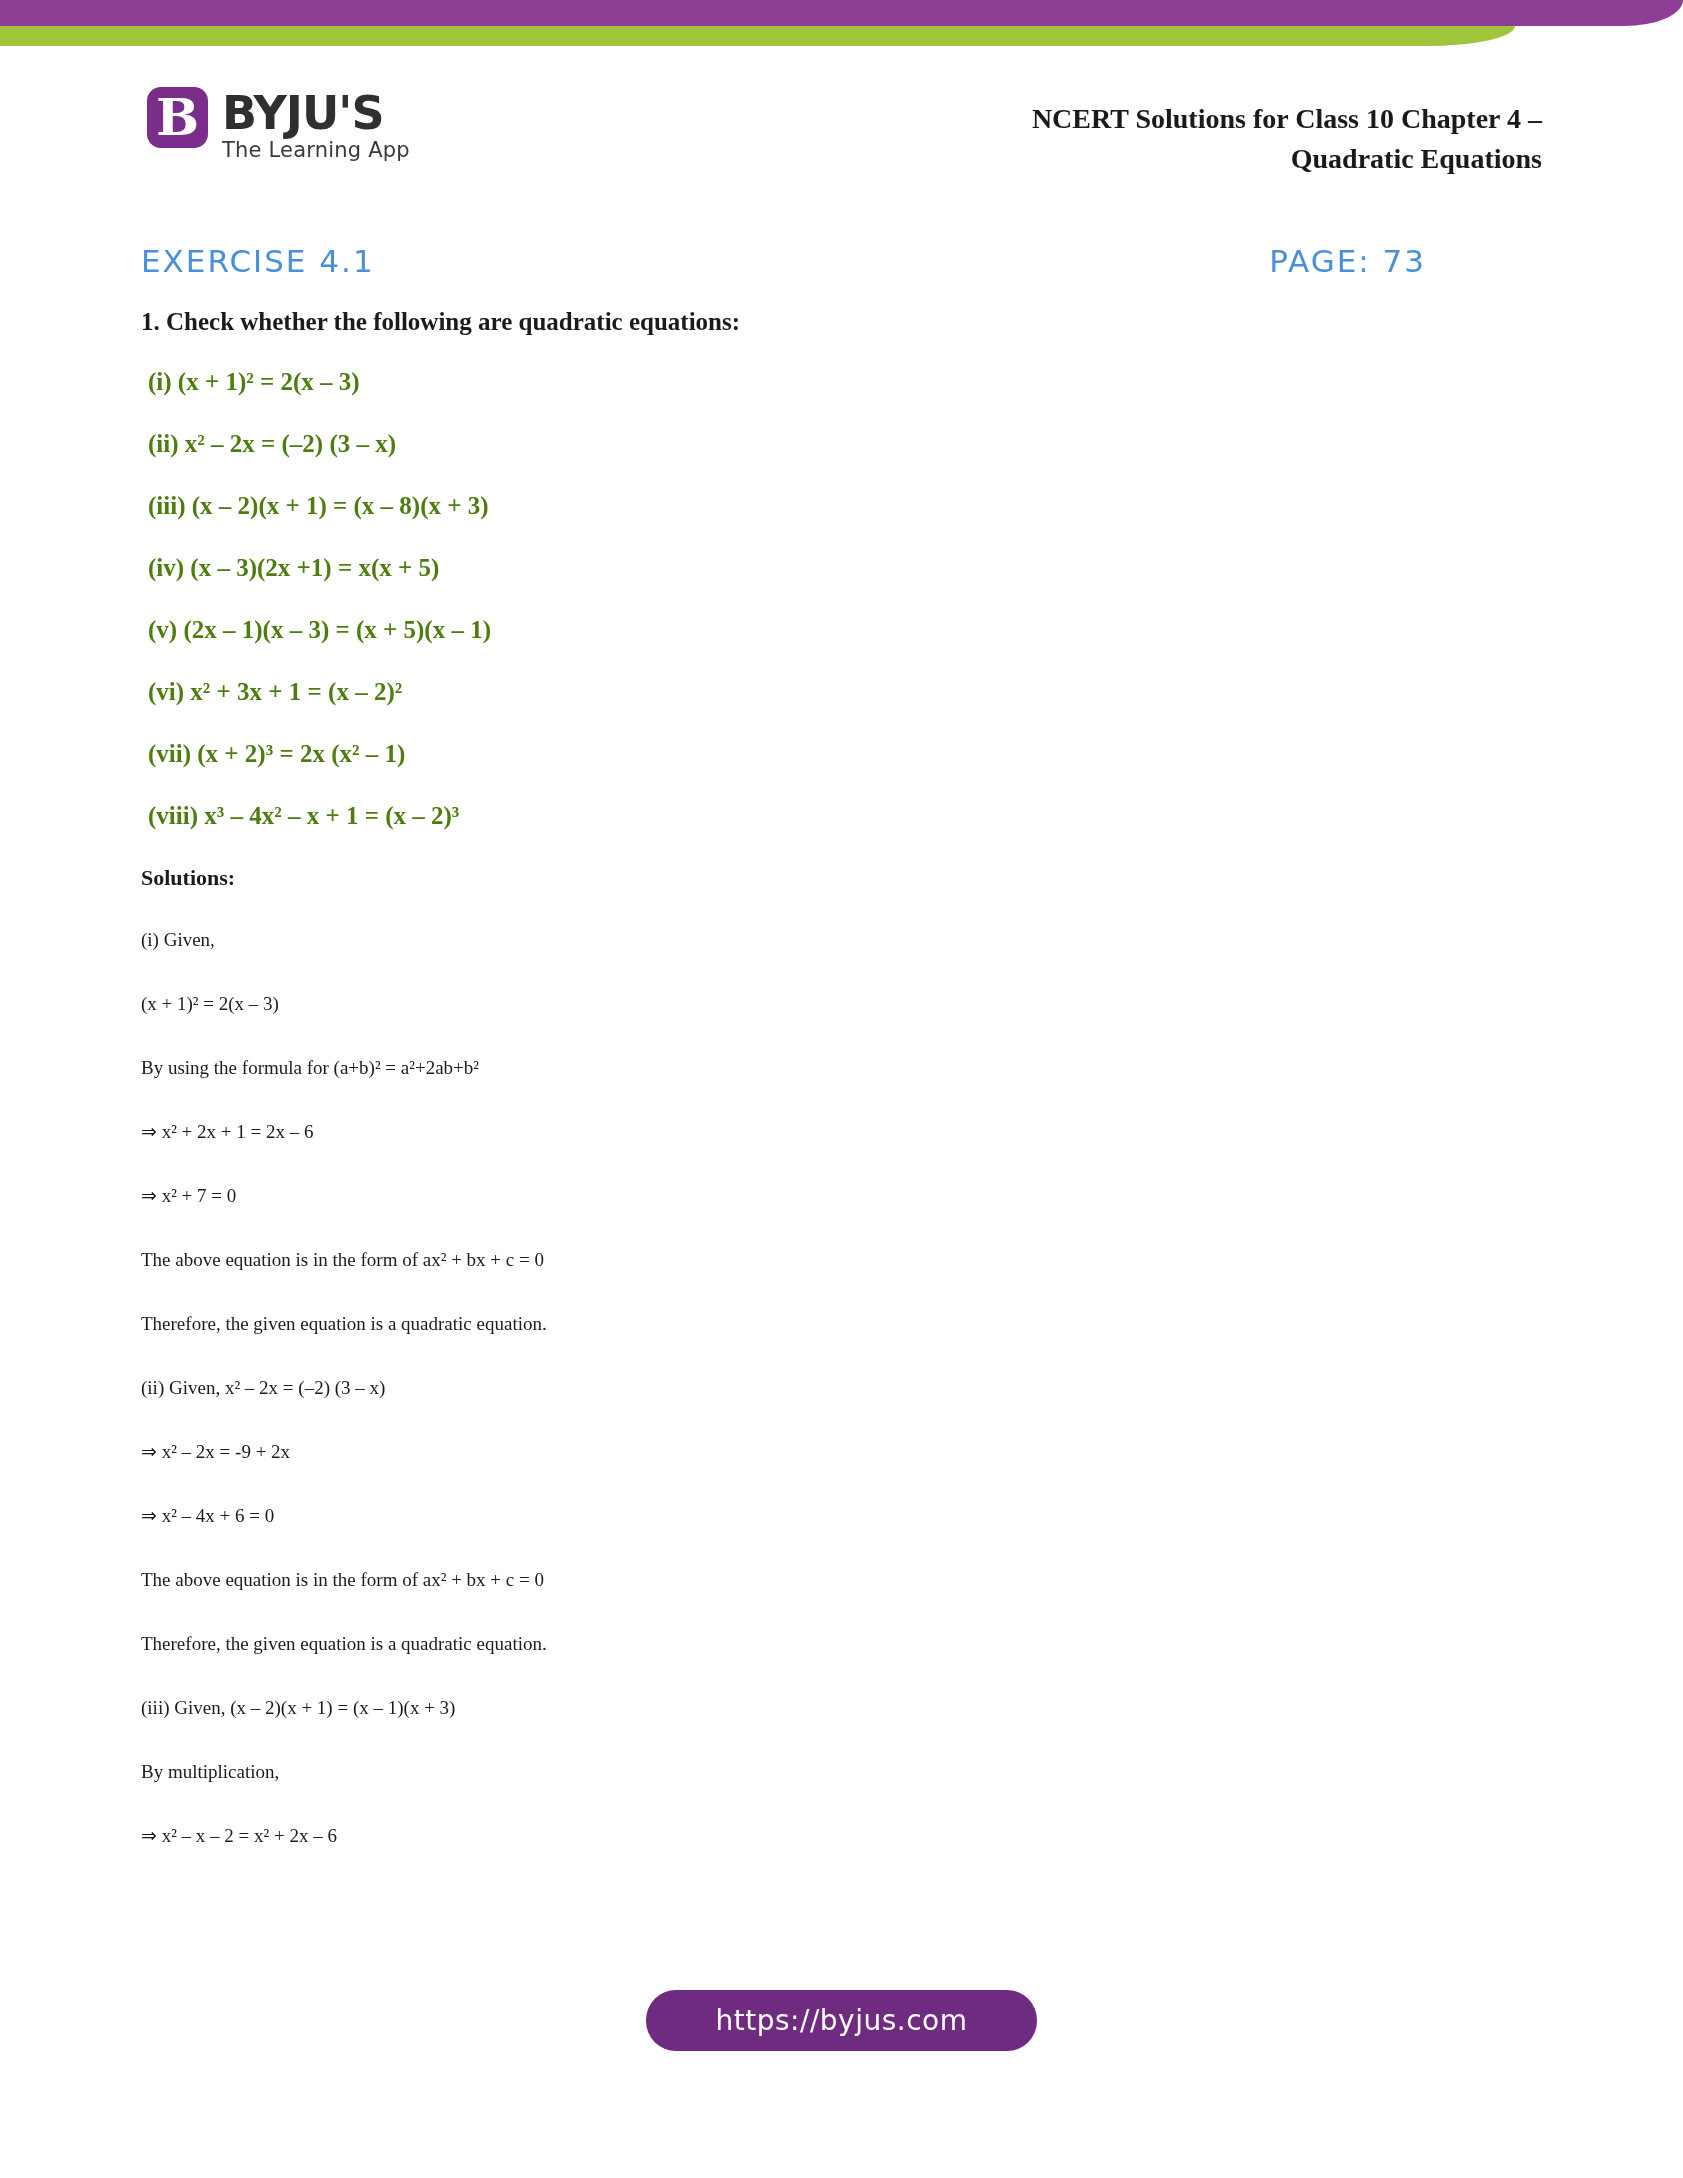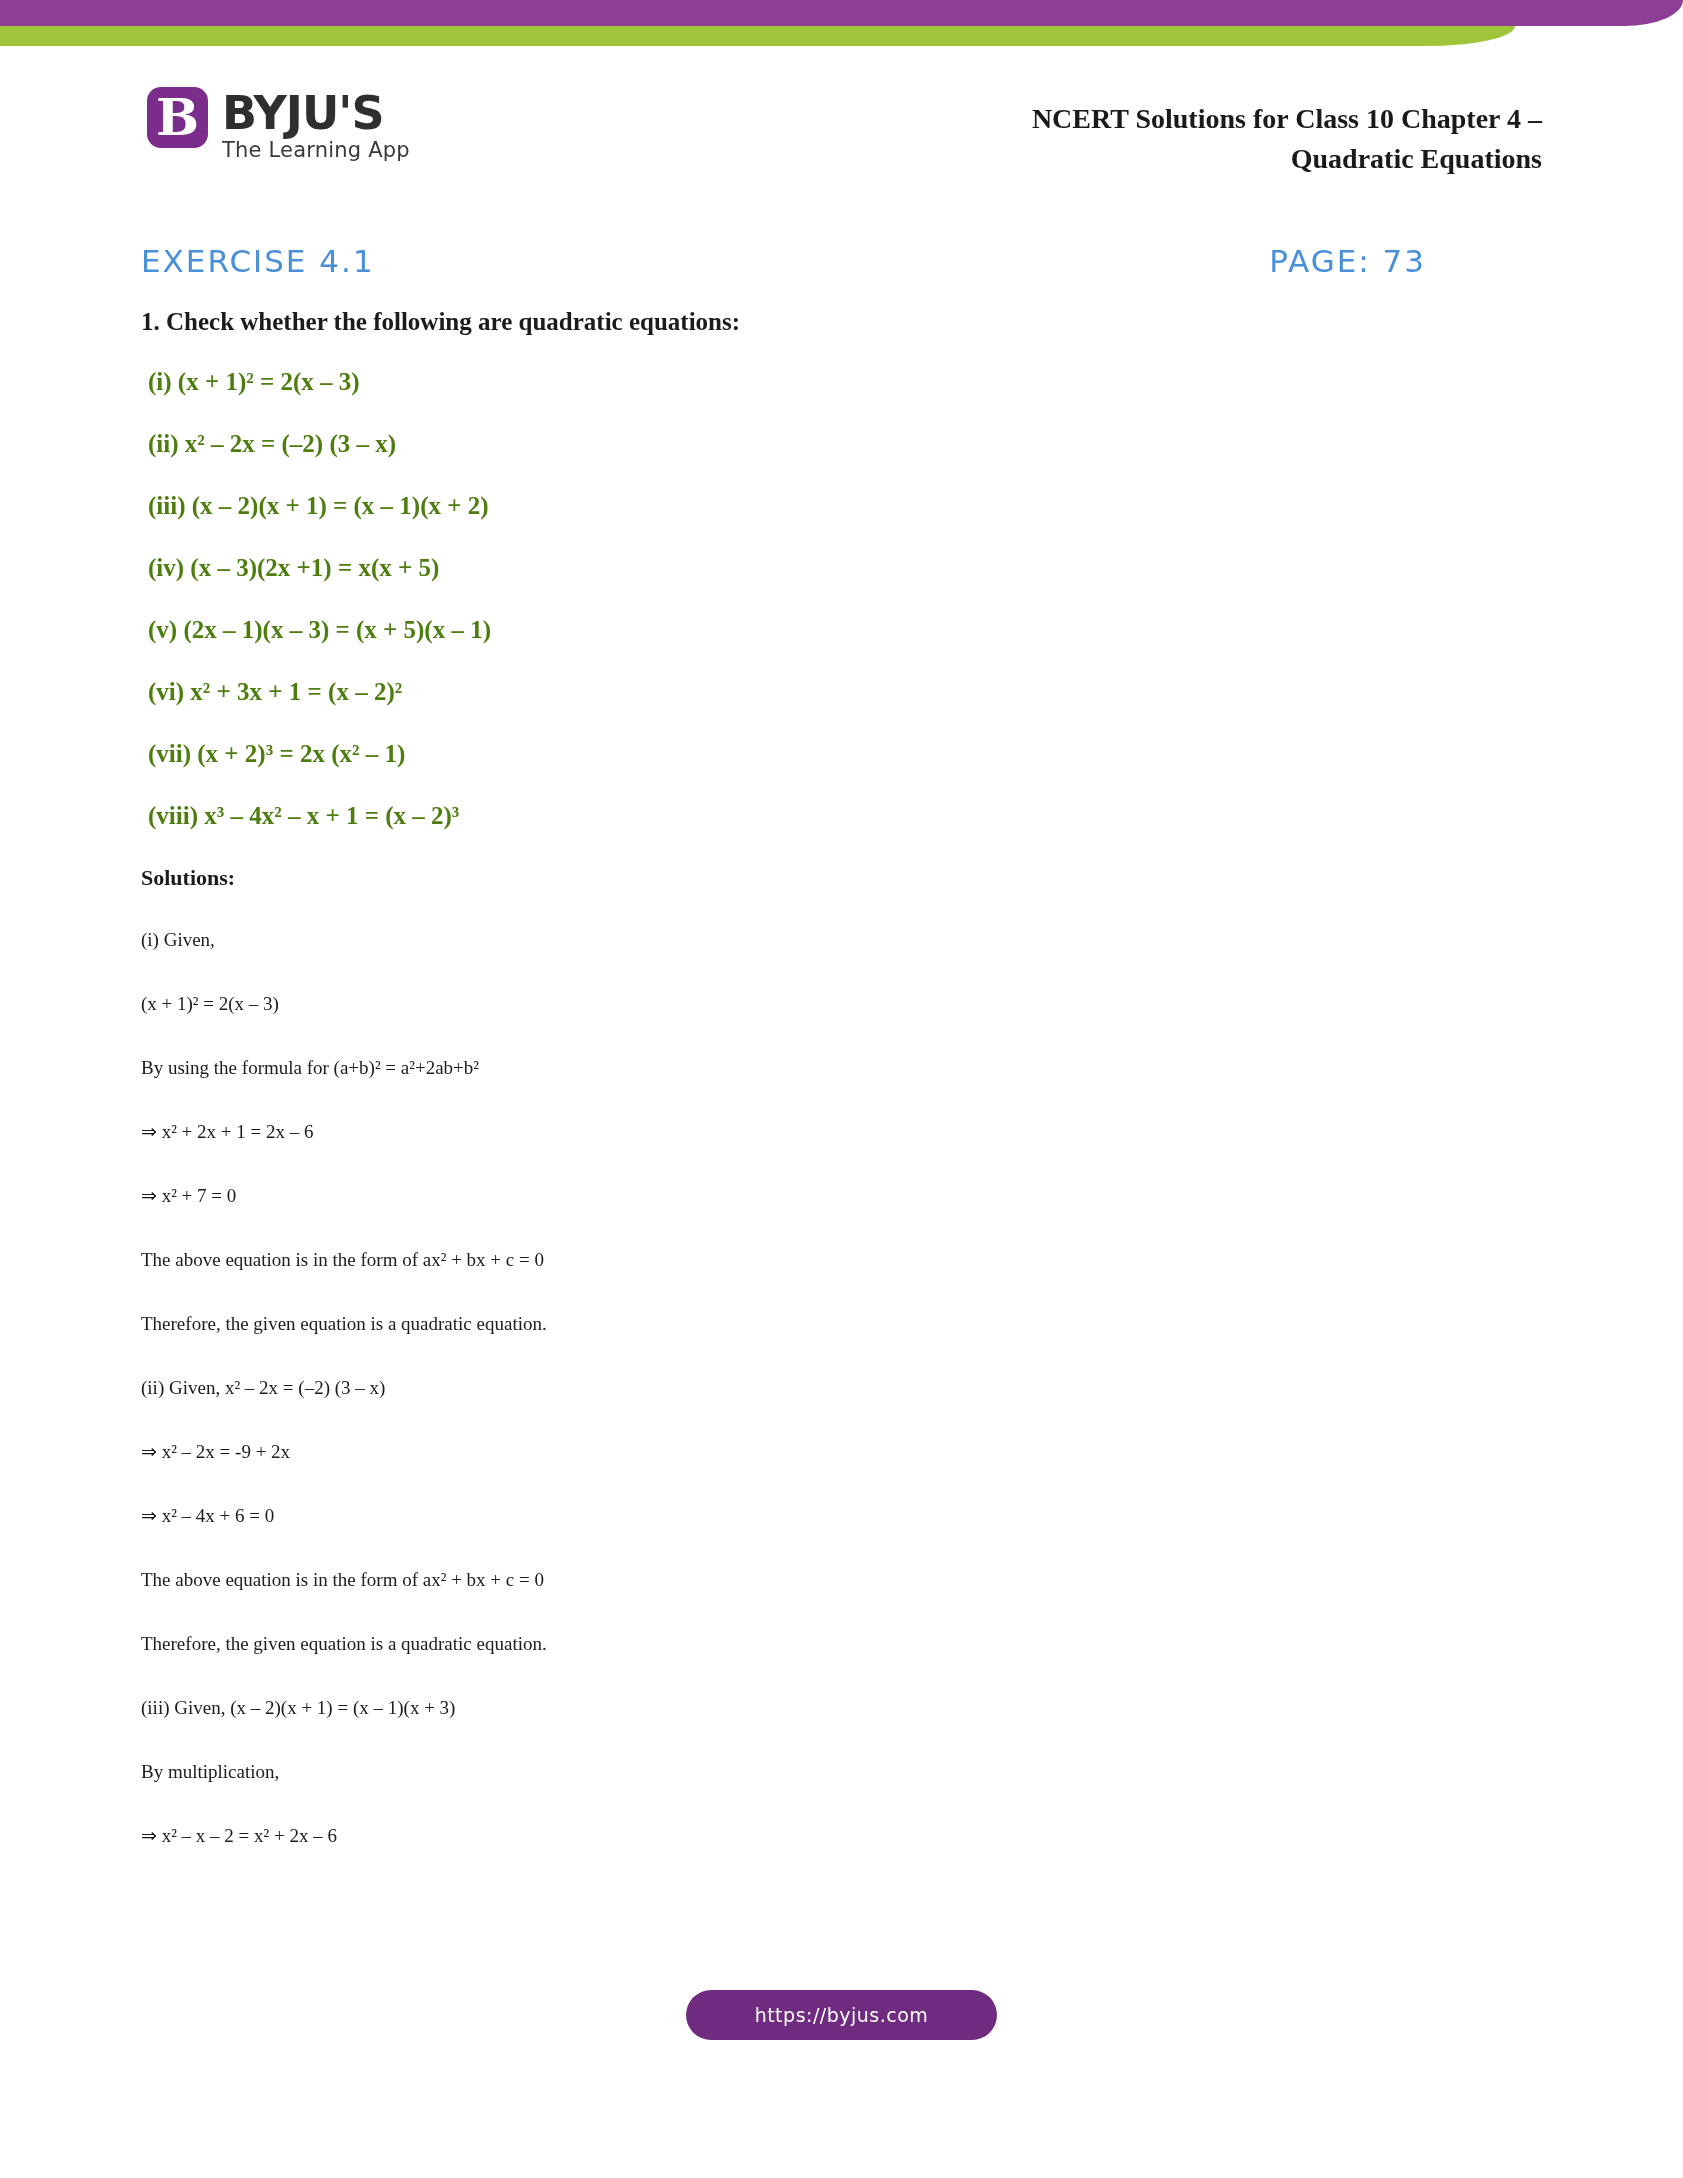--- a/index.html
+++ b/index.html
@@ -170,21 +170,21 @@
     width: 1683px;
     display: flex;
     justify-content: center;
   }
   .url-pill {
     background: #6f2b7f;
     color: #ffffff;
     border-radius: 30px;
     padding: 14px 69px;
     font-family: "DejaVu Sans", sans-serif;
-    font-size: 19px;
+    font-size: 28px;
     letter-spacing: 0.5px;
   }
 </style>
 </head>
 <body>
 
 <div class="top-bar-wrap">
   <div class="bar-purple"></div>
   <div class="bar-green"></div>
   <div class="bar-purple-right"></div>
@@ -210,21 +210,21 @@
 
   <div class="exercise-row">
     <div class="exercise-title">EXERCISE 4.1</div>
     <div class="page-label">PAGE: 73</div>
   </div>
 
   <p class="q-heading">1. Check whether the following are quadratic equations:</p>
 
   <p class="q-item">(i) (x + 1)² = 2(x – 3)</p>
   <p class="q-item">(ii) x² – 2x = (–2) (3 – x)</p>
-  <p class="q-item">(iii) (x – 2)(x + 1) = (x – 1)(x + 2)</p>
+  <p class="q-item">(iii) (x – 2)(x + 1) = (x – 8)(x + 3)</p>
   <p class="q-item">(iv) (x – 3)(2x +1) = x(x + 5)</p>
   <p class="q-item">(v) (2x – 1)(x – 3) = (x + 5)(x – 1)</p>
   <p class="q-item">(vi) x² + 3x + 1 = (x – 2)²</p>
   <p class="q-item">(vii) (x + 2)³ = 2x (x² – 1)</p>
   <p class="q-item">(viii) x³ – 4x² – x + 1 = (x – 2)³</p>
 
   <p class="sol-heading">Solutions:</p>
 
   <p class="p-line">(i) Given,</p>
   <p class="p-line">(x + 1)² = 2(x – 3)</p>

